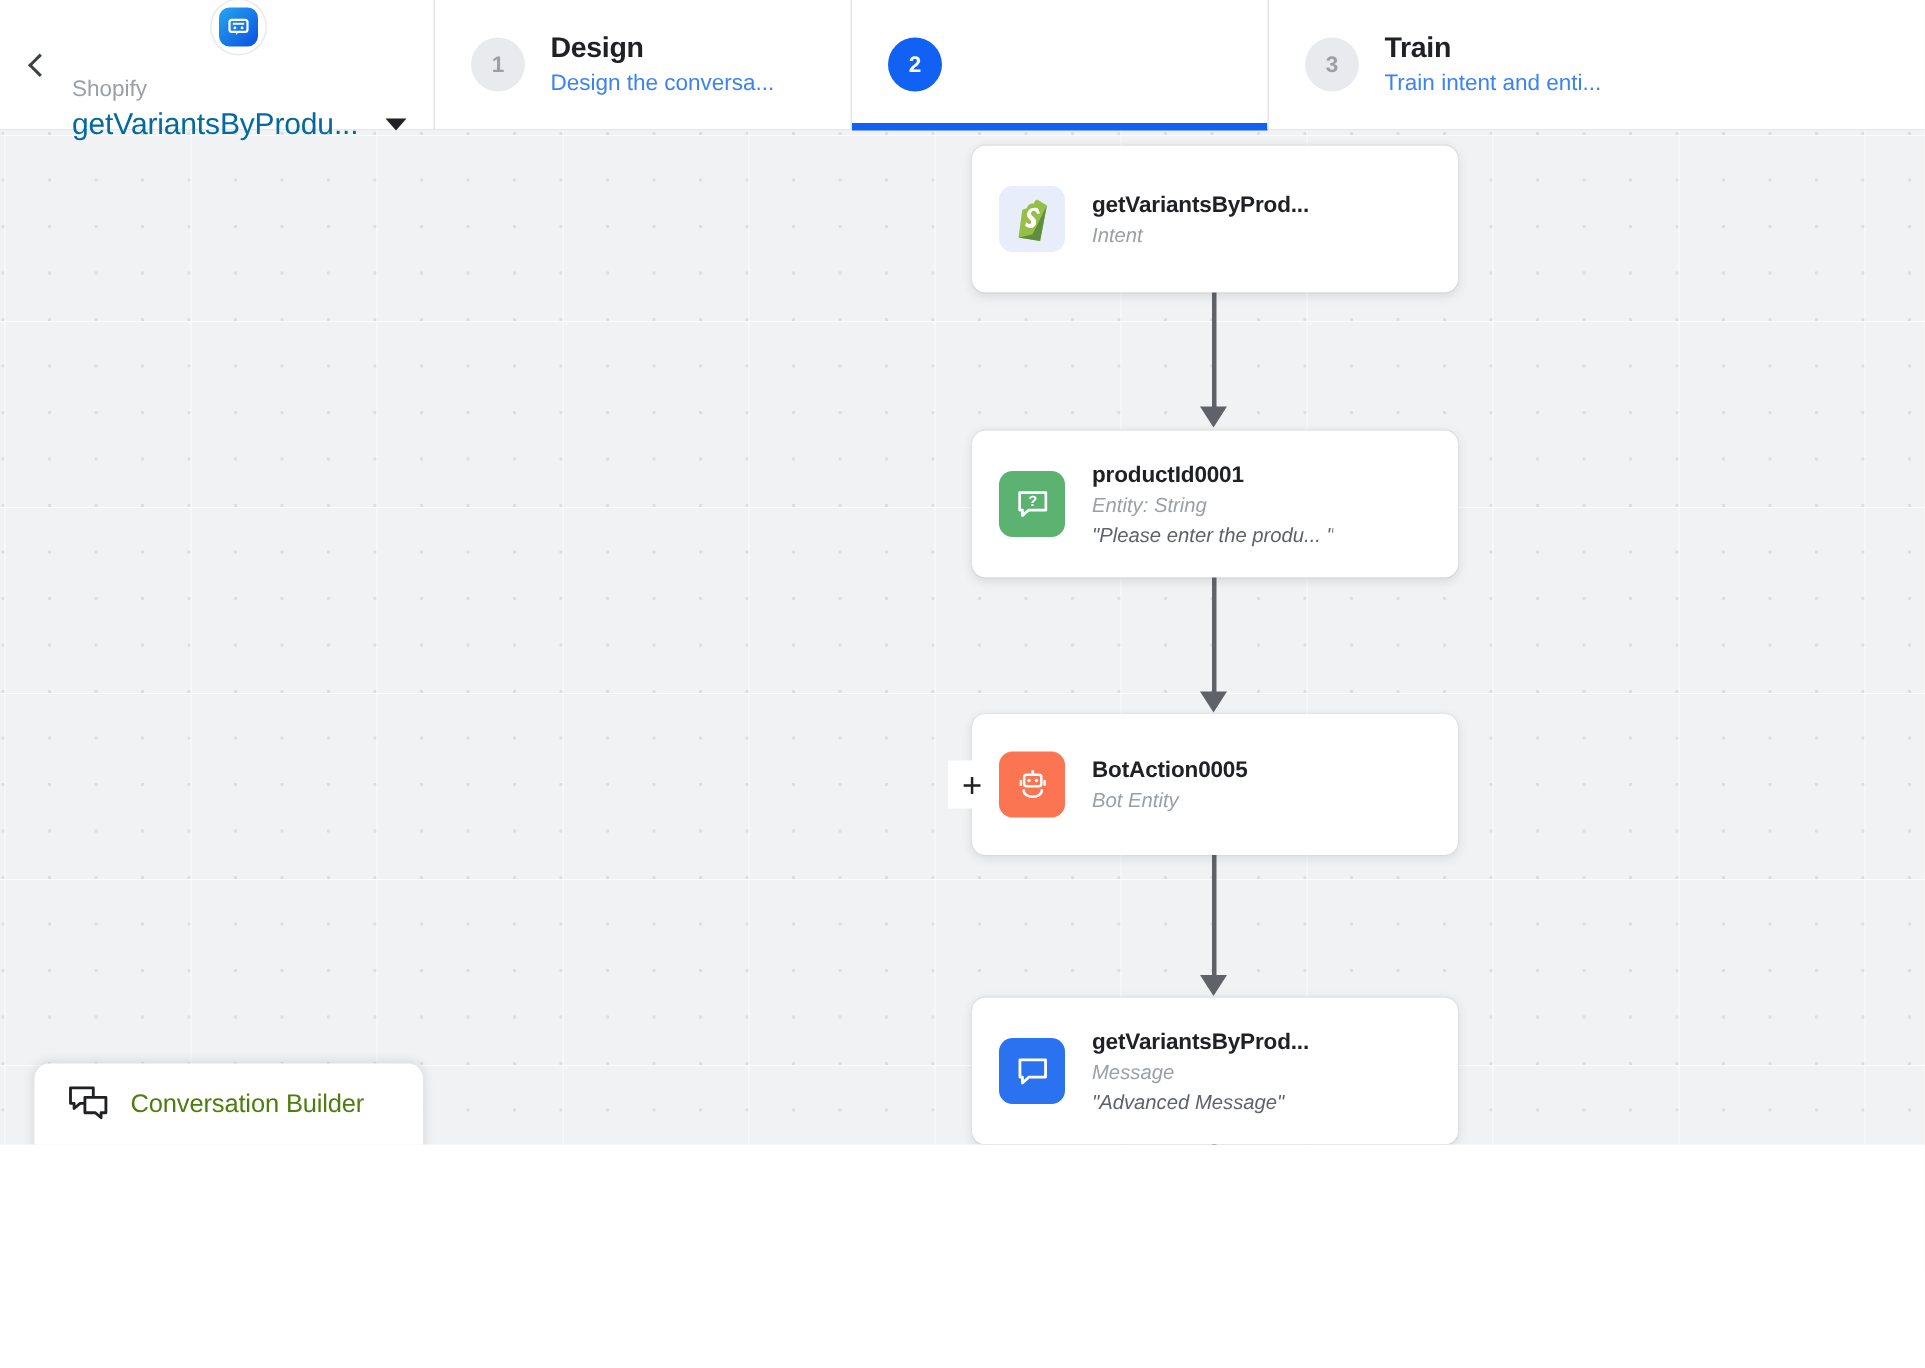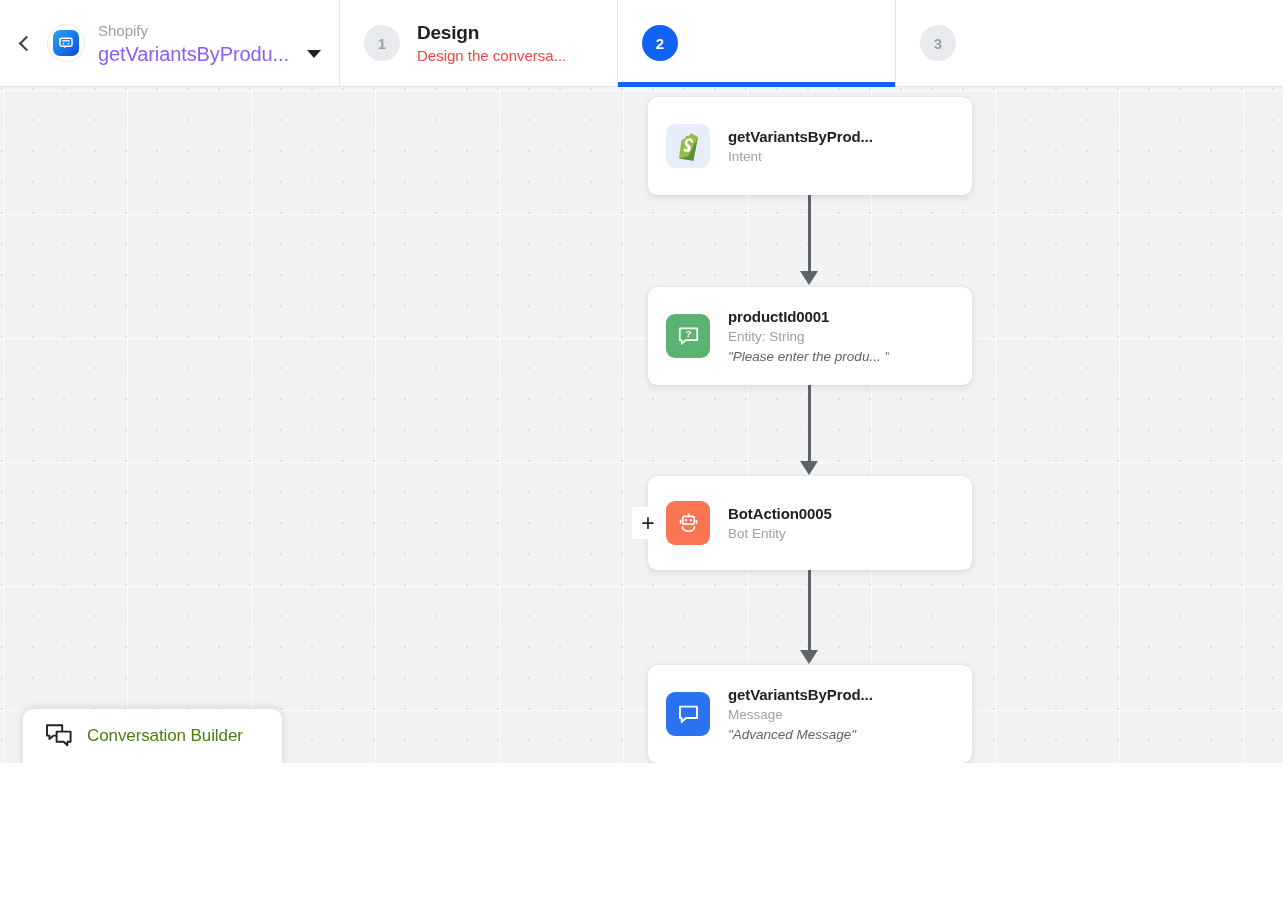--- a/index.html
+++ b/index.html
@@ -37,20 +37,21 @@
     border-bottom: 2px solid #3c4043;
     transform: rotate(45deg);
     margin-left: 4px;
   }
 
   .brand-block {
     display: flex;
     align-items: center;
     padding-right: 18px;
     gap: 14px;
+    flex-direction: column;
   }
   .app-logo {
     width: 36px; height: 36px;
     border-radius: 50%;
     background: #ffffff;
     box-shadow: 0 0 0 1px #e8eaed;
     display: flex; align-items: center; justify-content: center;
     flex: none;
   }
   .app-logo-inner {
@@ -62,21 +63,21 @@
   .brand-text { display: flex; flex-direction: column; justify-content: center; }
   .brand-sub {
     font-size: 15px;
     color: #9aa0a6;
     line-height: 20px;
     margin-bottom: 1px;
   }
   .brand-title-row { display: flex; align-items: center; gap: 18px; }
   .brand-title {
     font-size: 20px;
-    color: #8b5cf6;
+    color: #0369a1;
     line-height: 24px;
     letter-spacing: -0.1px;
     max-width: 245px;
     white-space: nowrap; overflow: hidden;
   }
   .caret-down {
     width: 0; height: 0;
     border-left: 7px solid transparent;
     border-right: 7px solid transparent;
     border-top: 8px solid #202124;
@@ -116,21 +117,21 @@
   .tab-text { display: flex; flex-direction: column; gap: 2px; overflow: hidden; }
   .tab-title {
     font-size: 19px;
     font-weight: bold;
     color: #202124;
     line-height: 23px;
     letter-spacing: -0.2px;
   }
   .tab-desc {
     font-size: 15px;
-    color: #ef4444;
+    color: #3b82f6;
     line-height: 19px;
     white-space: nowrap;
     overflow: hidden;
     max-width: 213px;
   }
 
   
   .canvas {
     position: absolute;
     top: 87px; left: 0;
@@ -194,20 +195,21 @@
     color: #202124;
     line-height: 19px;
     letter-spacing: -0.1px;
     white-space: nowrap; overflow: hidden;
   }
   .node-sub {
     font-size: 13.5px;
     color: #9aa0a6;
     line-height: 19px;
     margin-top: 1px;
+    font-style: italic;
   }
   .node-quote {
     font-size: 13.5px;
     color: #5f6368;
     font-style: italic;
     line-height: 19px;
     margin-top: 1px;
     white-space: nowrap; overflow: hidden;
   }
 
@@ -288,20 +290,24 @@
         <div class="tab-desc">Design the conversa...</div>
       </div>
     </div>
 
     <div class="tab active">
       <div class="tab-num">2</div>
     </div>
 
     <div class="tab">
       <div class="tab-num">3</div>
+      <div class="tab-text">
+        <div class="tab-title">Train</div>
+        <div class="tab-desc">Train intent and enti...</div>
+      </div>
     </div>
 
   </div>
 </div>
 
 <div class="canvas">
 
   <div class="connector" style="left:796px; top:104px; height:95px;">
     <div class="conn-line" style="height:81px;"></div>
     <div class="conn-arrow"></div>

